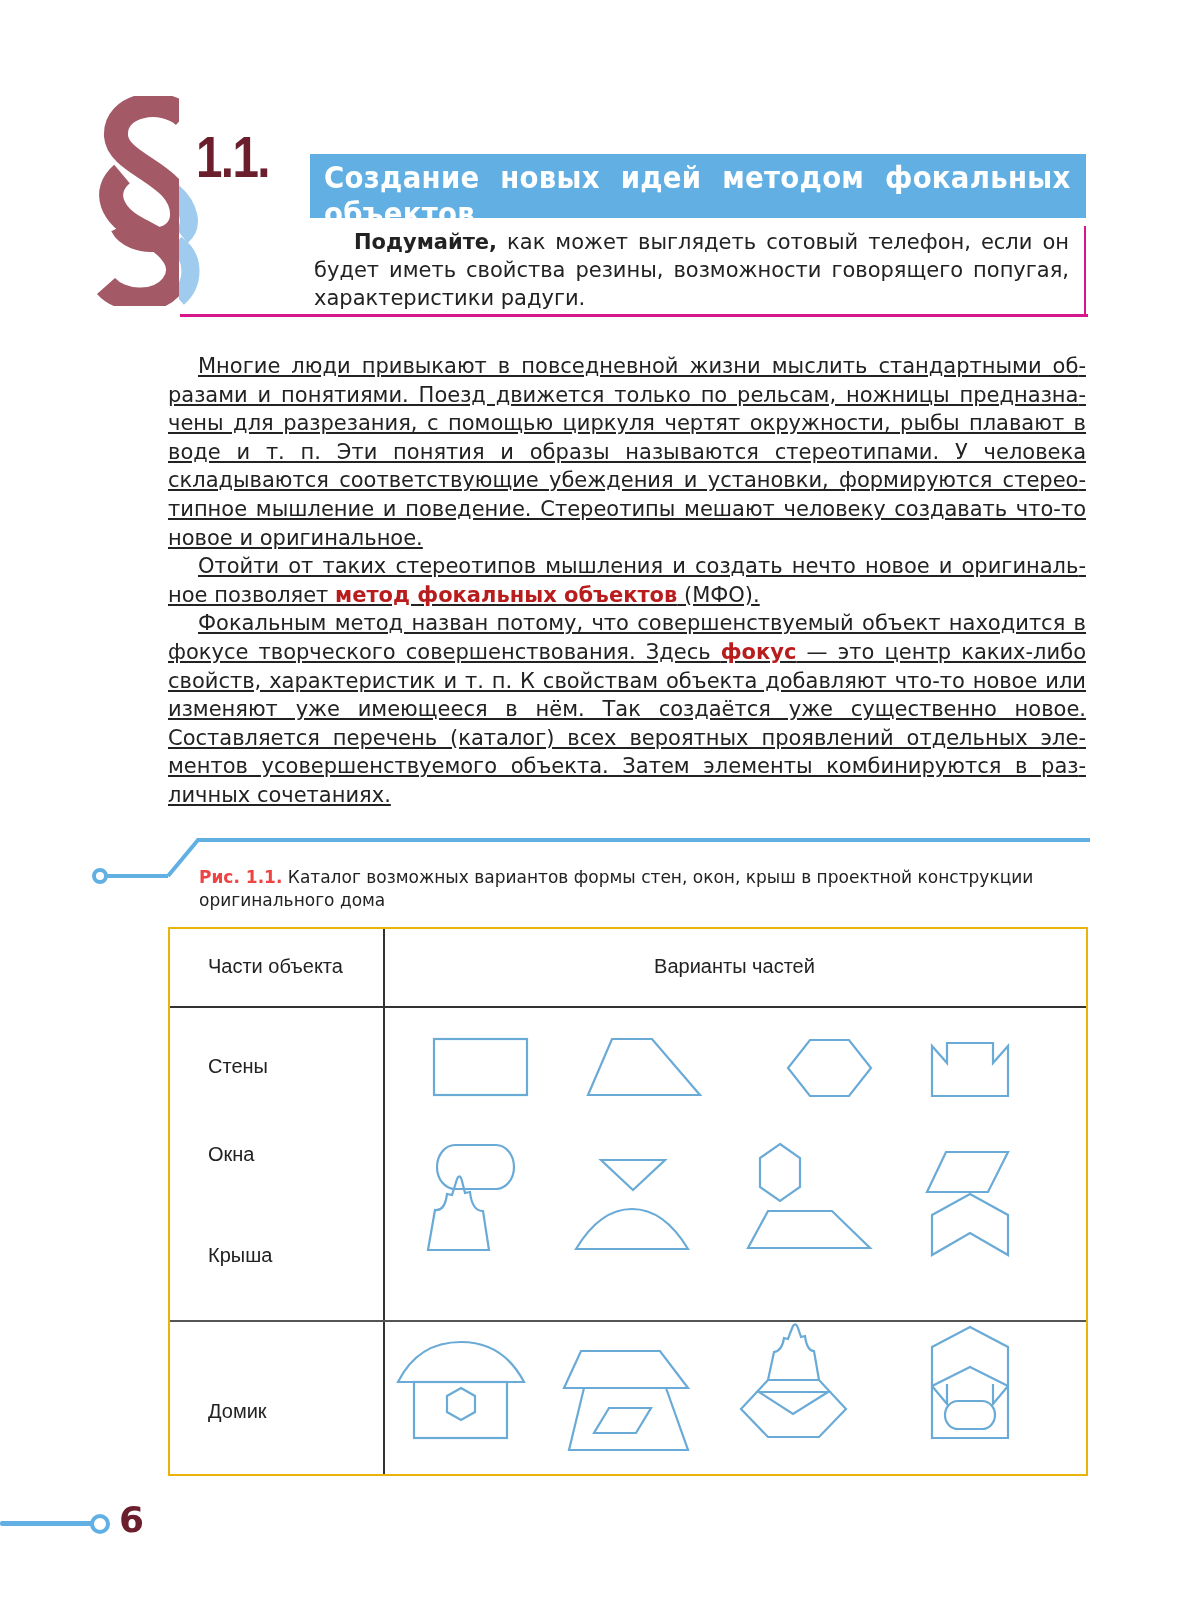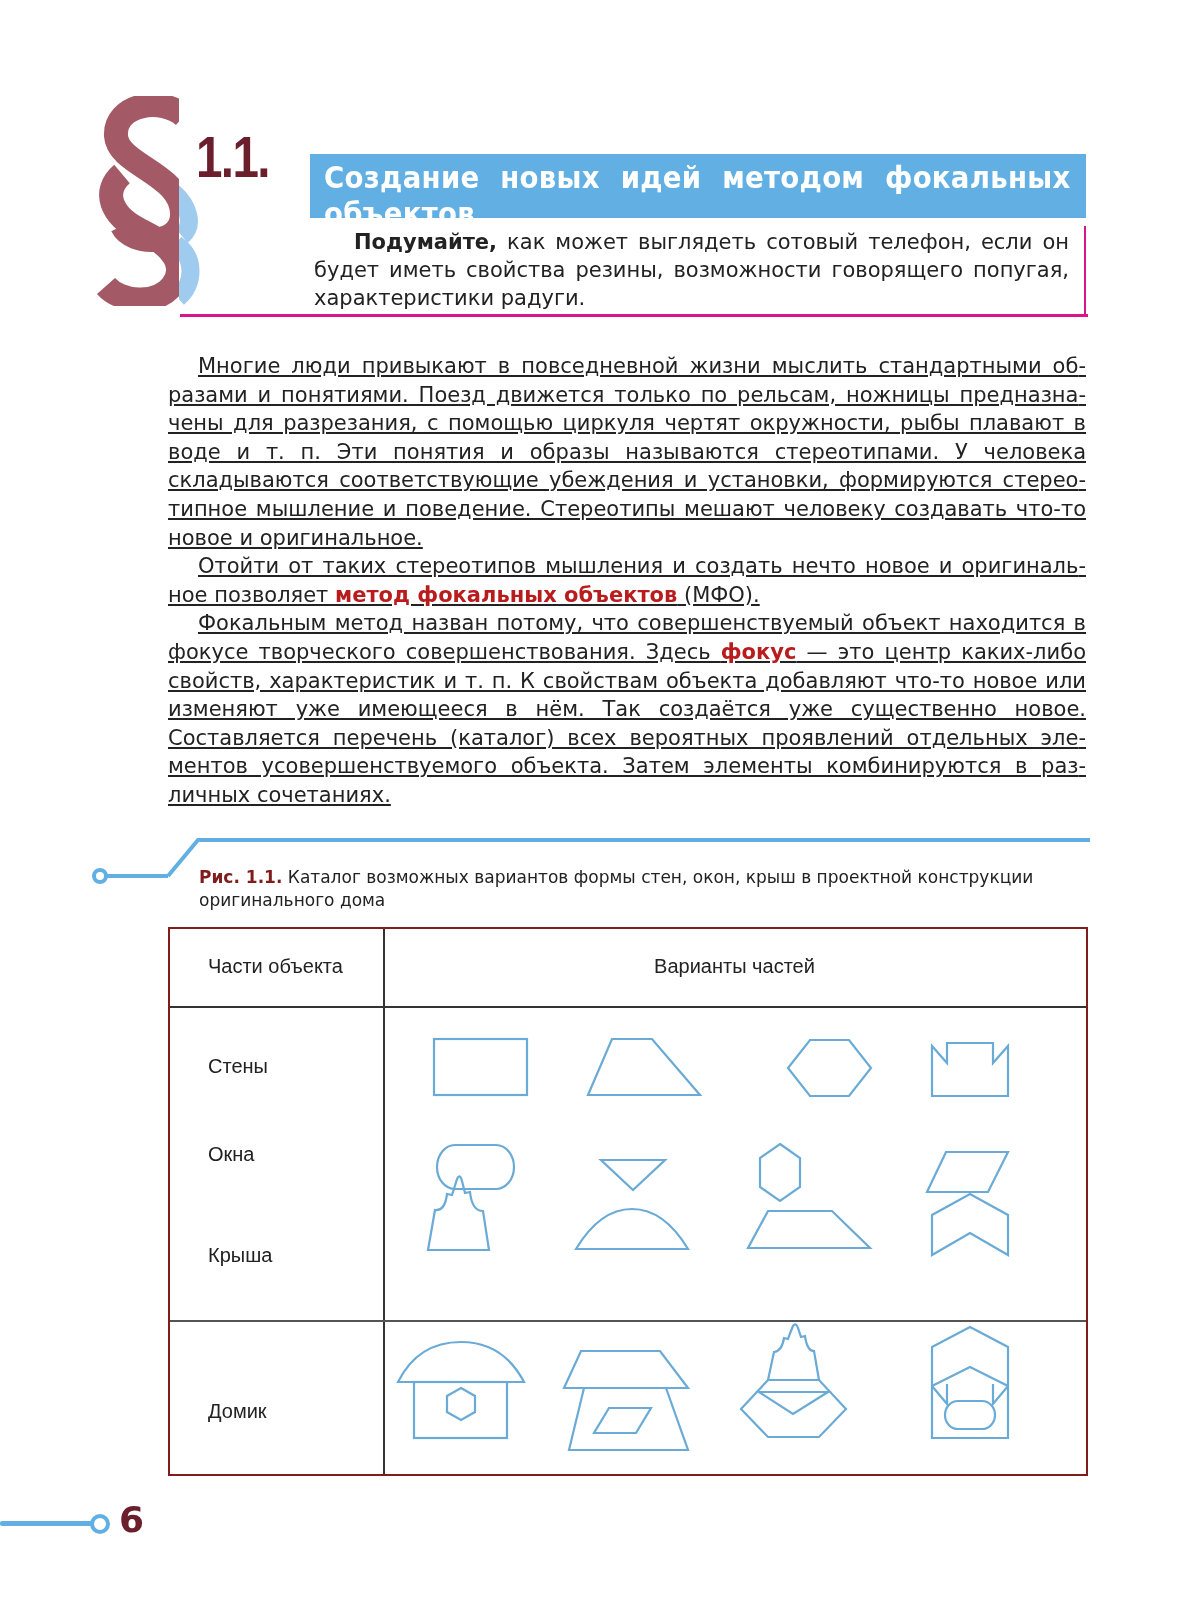--- a/index.html
+++ b/index.html
@@ -46,26 +46,26 @@
       text-align: justify;
     }
     #body-text p { margin: 0; text-indent: 30px; text-align: justify; text-decoration: underline; }
     #body-text .hl { color: #b91c1c; font-weight: bold; }
 
     
     #caption-connector { left: 90px; top: 836px; width: 1000px; height: 52px; }
     #caption-text {
       left: 199px; top: 866px; width: 890px; font-size: 17px; line-height: 23px; color: #222;
     }
-    #caption-label { color: #7f1d1d; font-weight: bold; }
+    #caption-label { color: #ef4444; font-weight: bold; }
 
     
     #catalog-table {
       left: 168px; top: 927px; width: 920px; height: 549px; box-sizing: border-box;
-      border: 2px solid #7f1d1d; border-top-width: 2px;
+      border: 2px solid #eab308; border-top-width: 2px;
     }
     .t-vline { position: absolute; left: 213px; top: 0; width: 2px; height: 100%; background: #333; }
     .t-hline { position: absolute; left: 0; width: 100%; height: 2px; background: #333; }
     .t-hline.h1 { top: 77px; }
     .t-hline.h2 { top: 391px; background: #555; height: 1.5px; }
     .cell-label { position: absolute; left: 38px; font-family: "Liberation Sans", sans-serif; font-size: 20px; color: #222; }
     #hdr-parts { top: 26px; }
     #hdr-variants { position: absolute; left: 213px; right: 0; top: 26px; text-align: center; font-family: "Liberation Sans", sans-serif; font-size: 20px; color: #222; }
     #lbl-walls { top: 126px; }
     #lbl-windows { top: 214px; }

